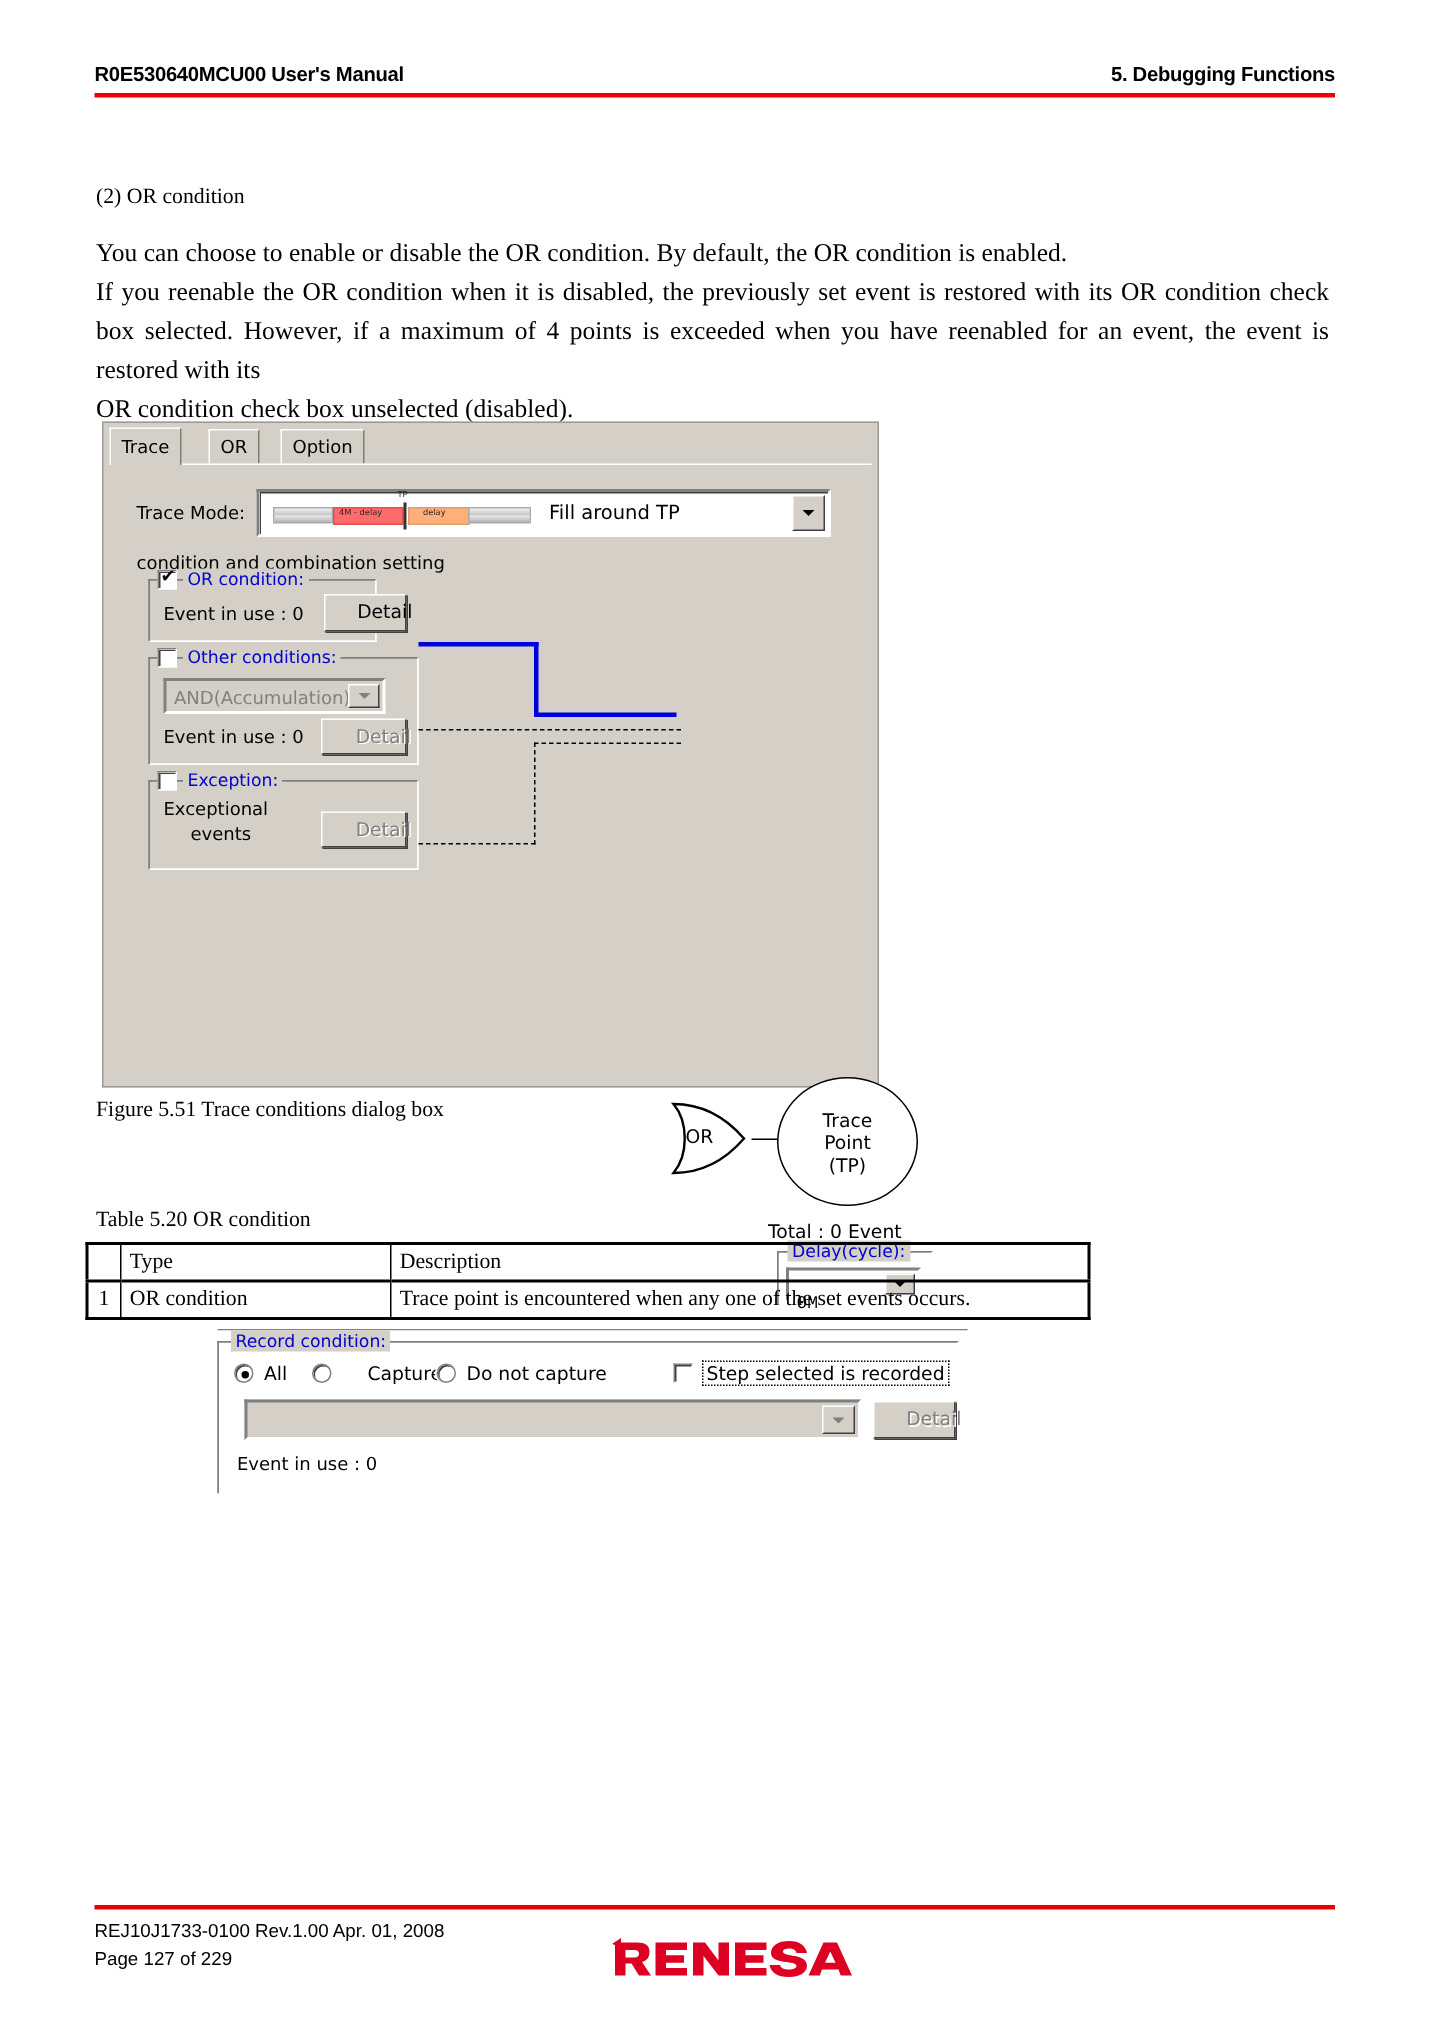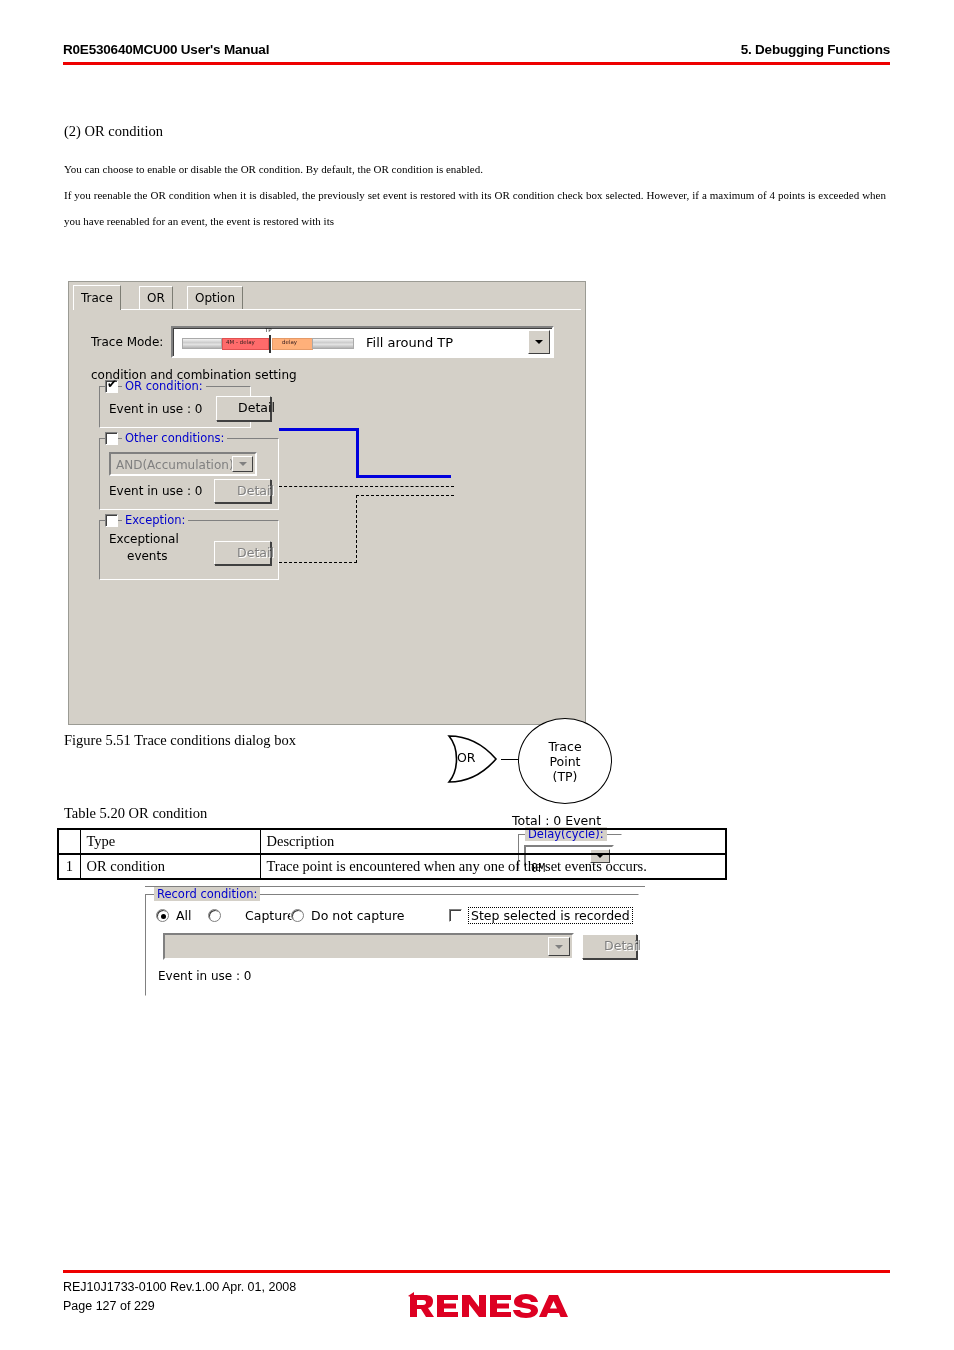--- a/index.html
+++ b/index.html
@@ -28,21 +28,21 @@
     font-size:13.5px; font-weight:bold; letter-spacing:-0.2px;
   }
   .page-header .hdr-rule {
     position:absolute; left:0; top:20px; width:827px; height:3px;
     background:#ee0000;
   }
 
   
   .body-block { position:absolute; left:64px; top:118px; width:822px; }
   .para-item { font-size:14.5px; line-height:26px; margin:0 0 12px 0; }
-  .para-just { font-size:11px; line-height:26px; margin:0; text-align:justify; }
+  .para-just { font-size:17px; line-height:26px; margin:0; text-align:justify; }
   .para-just.lastline { text-align:left; }
 
   
   .dialog {
     position:absolute; left:68px; top:281px; width:518px; height:444px;
     background:#d4d0c8;
     border:1px solid #9b9b94;
     font-family:"DejaVu Sans", sans-serif;
     font-size:11px; color:#000;
   }
@@ -305,20 +305,21 @@
 <div class="page-header">
   <div class="hdr-left">R0E530640MCU00 User's Manual</div>
   <div class="hdr-right">5. Debugging Functions</div>
   <div class="hdr-rule"></div>
 </div>
 
 <div class="body-block">
   <p class="para-item">(2) OR condition</p>
   <p class="para-just lastline">You can choose to enable or disable the OR condition. By default, the OR condition is enabled.</p>
   <p class="para-just">If you reenable the OR condition when it is disabled, the previously set event is restored with its OR condition check box selected. However, if a maximum of 4 points is exceeded when you have reenabled for an event, the event is restored with its</p>
+  <p class="para-just lastline">OR condition check box unselected (disabled).</p>
 </div>
 
 <div class="dialog">
 
   <div class="tabstrip">
     <div class="tab selected tab-t1">Trace</div>
     <div class="tab tab-t2">OR</div>
     <div class="tab tab-t3">Option</div>
   </div>
   <div class="tabline"></div>

